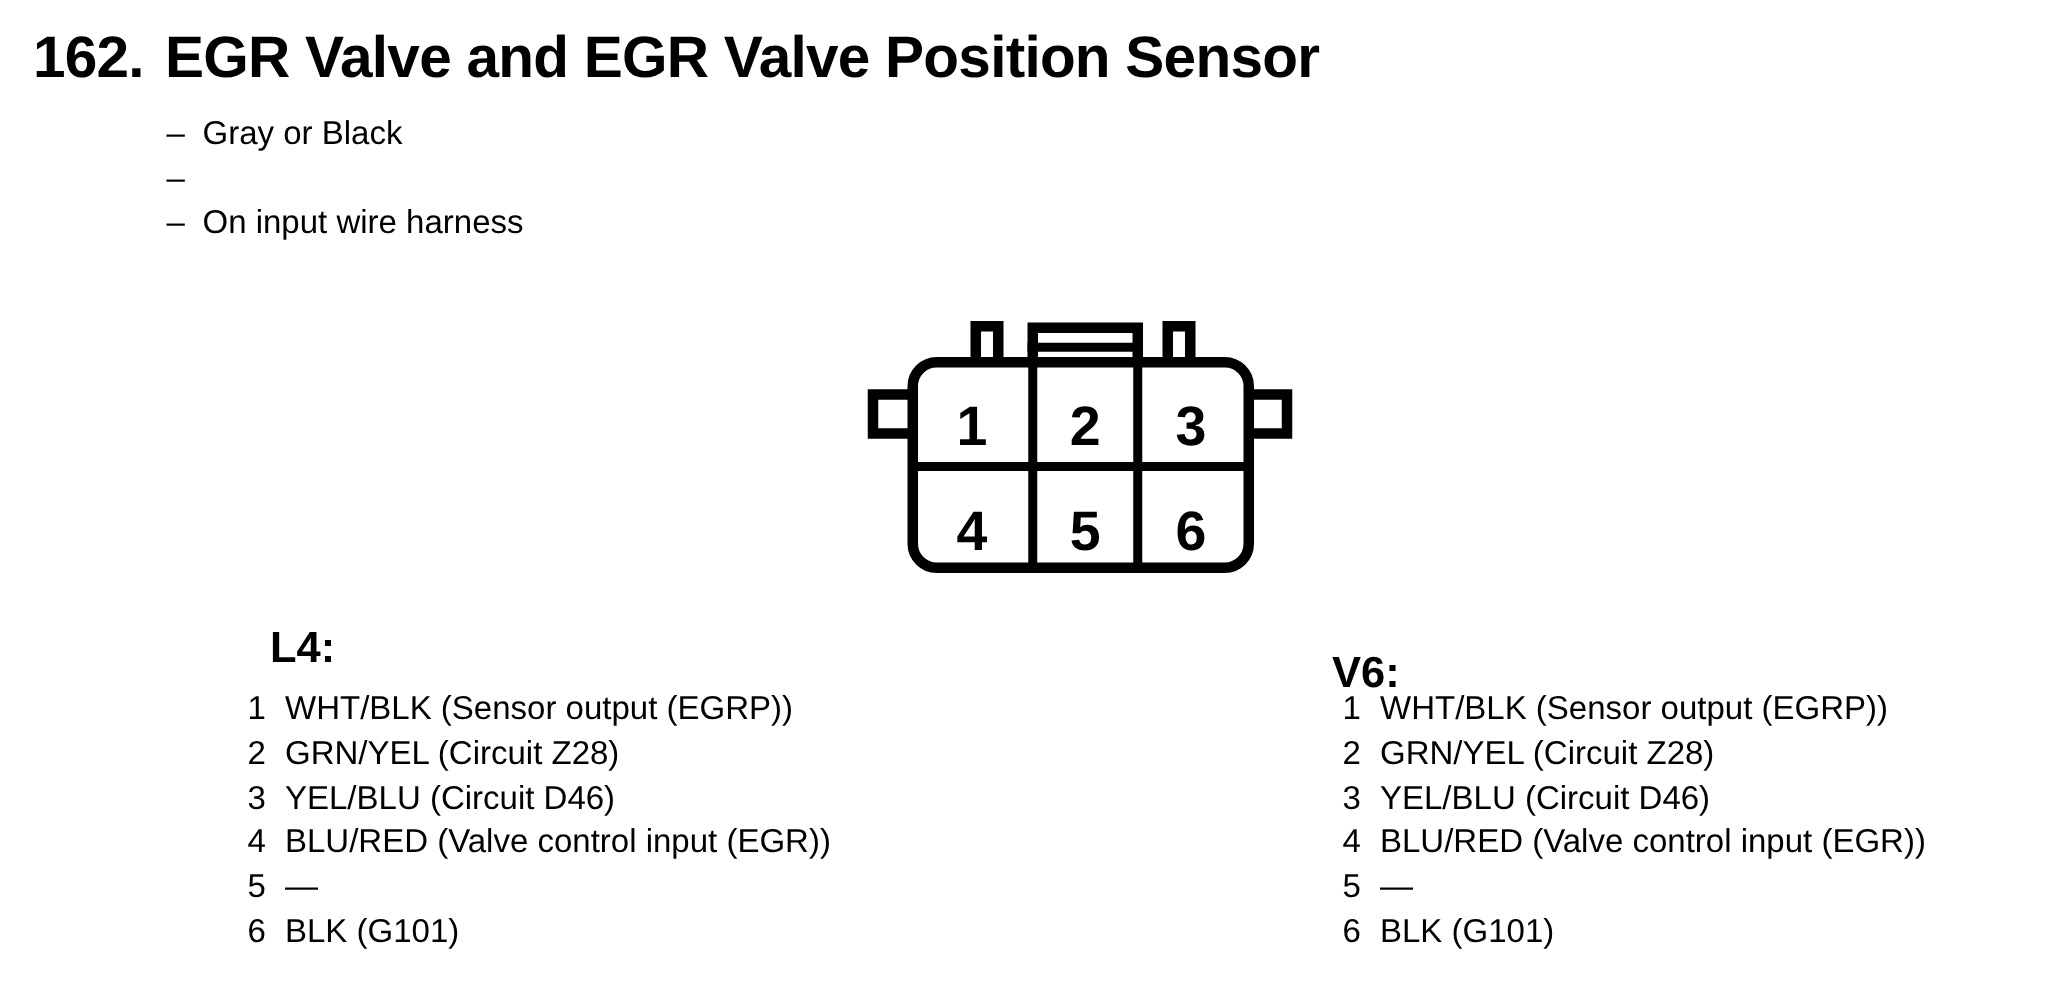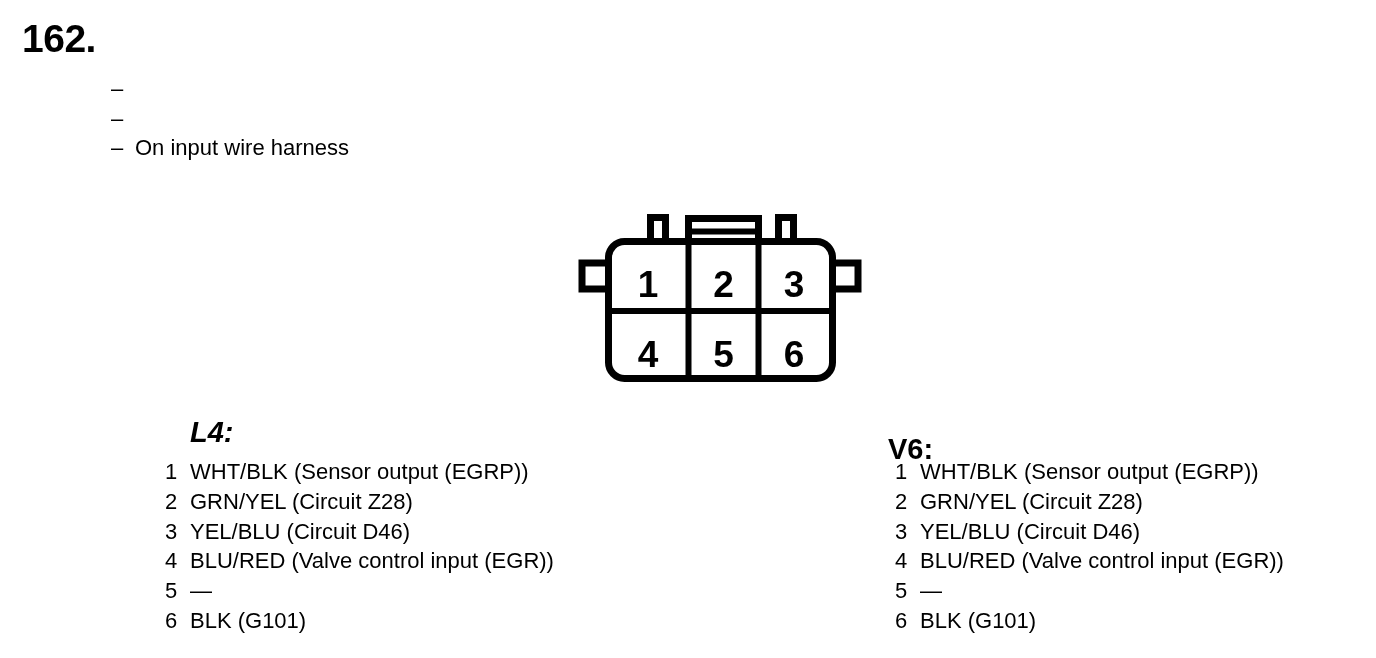--- a/index.html
+++ b/index.html
@@ -48,43 +48,45 @@
     font-weight:bold;
     fill:#000000;
   }
   .pinout-heading {
     position:absolute;
     top:417px;
     font-size:29px; font-weight:bold;
     line-height:30px;
     white-space:nowrap;
   }
-  .pinout-heading.l4 { left:190px;font-style:italic; }
+  .pinout-heading.l4 { left:180px; }
   .pinout-heading.v6 { left:888px;margin-top:17px; }
   .pin-list {
     position:absolute;
     top:457px;
     font-size:22px;
     line-height:29.8px;
   }
   .pin-list.l4 { left:165px; }
   .pin-list.v6 { left:895px; }
   .pin-row { display:flex; white-space:nowrap; }
   .pin-number { width:25px; flex:0 0 25px; }
 </style>
 </head>
 <body>
 
 <div class="page">
 
   <div class="item-number">162.</div>
+  <div class="page-title">EGR Valve and EGR Valve Position Sensor</div>
 
   <div class="bullet-list">
     <div class="bullet-item">
       <span class="bullet-marker">–</span>
+      <span>Gray or Black</span>
     </div>
     <div class="bullet-item">
       <span class="bullet-marker">–</span>
     </div>
     <div class="bullet-item">
       <span class="bullet-marker">–</span>
       <span>On input wire harness</span>
     </div>
   </div>
 

